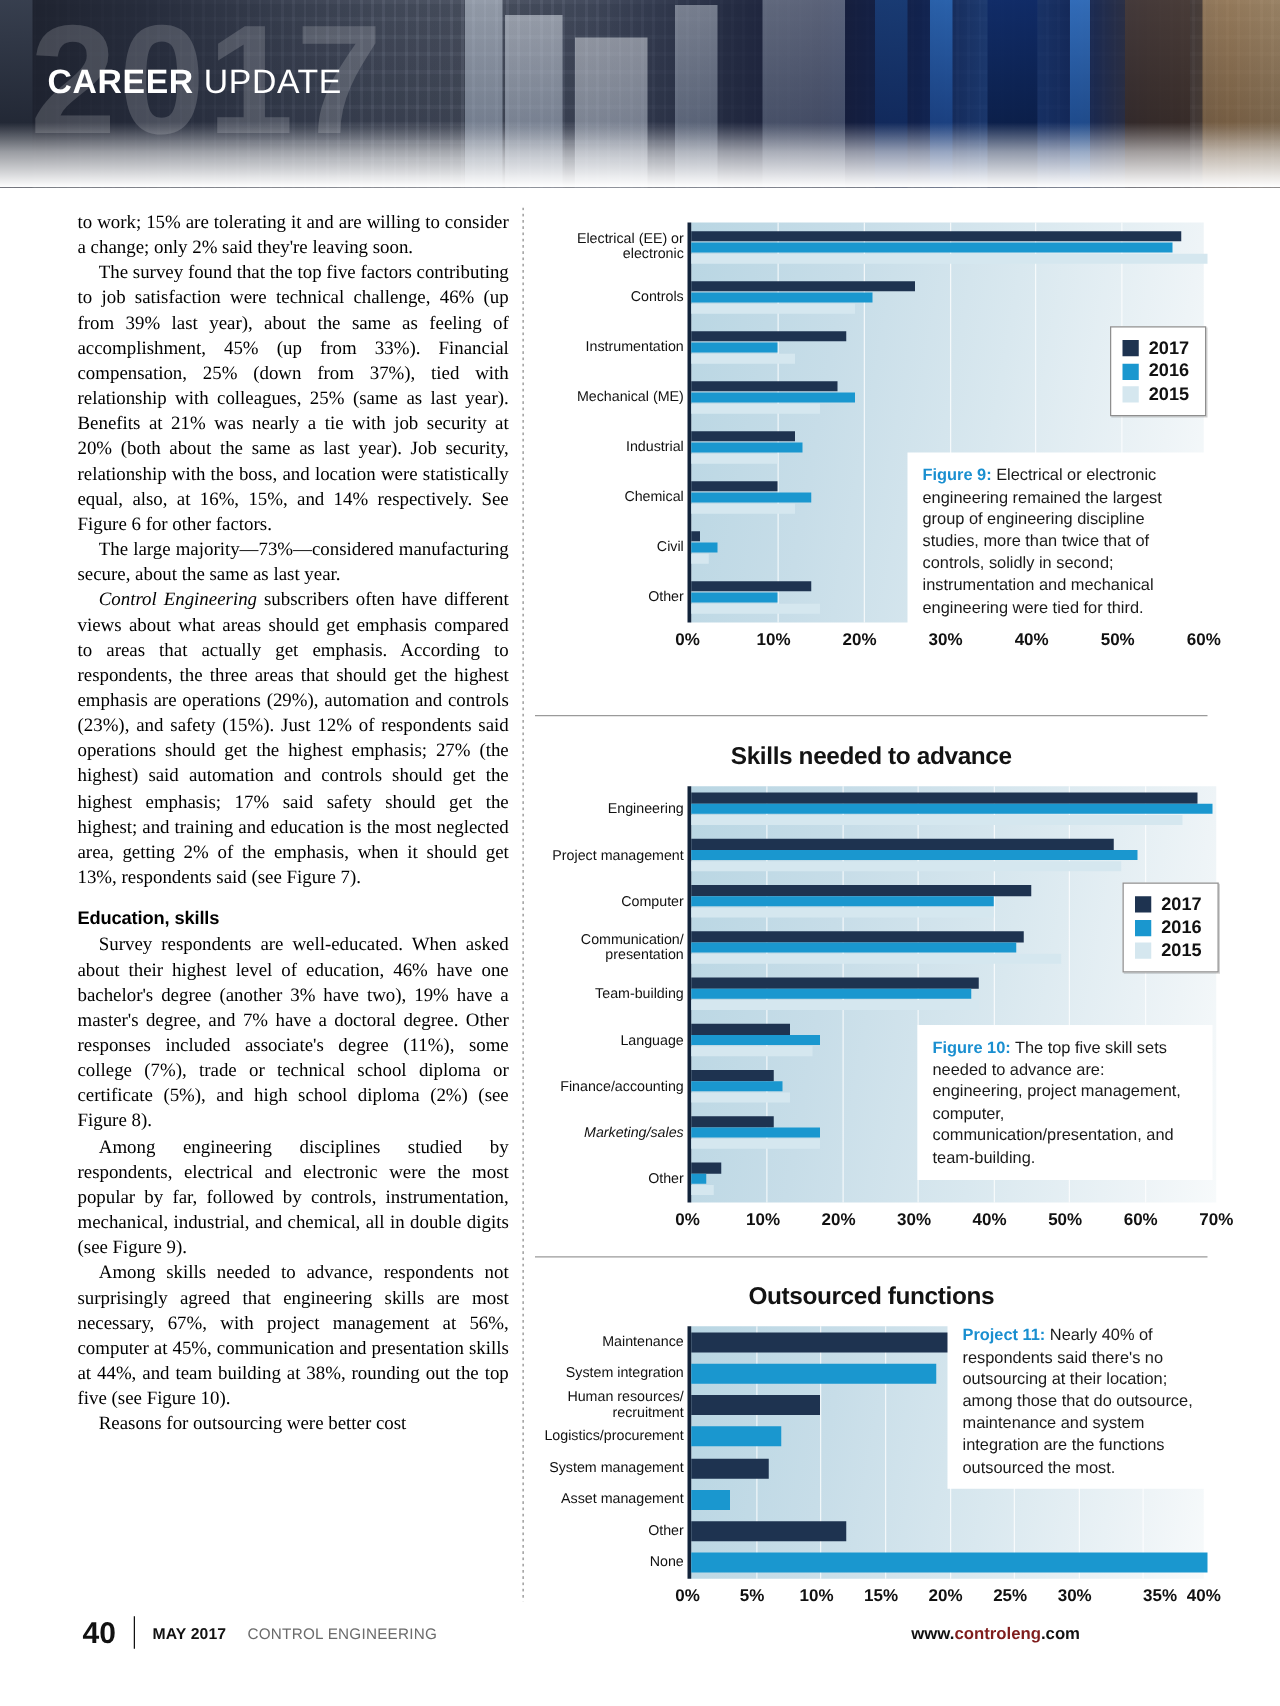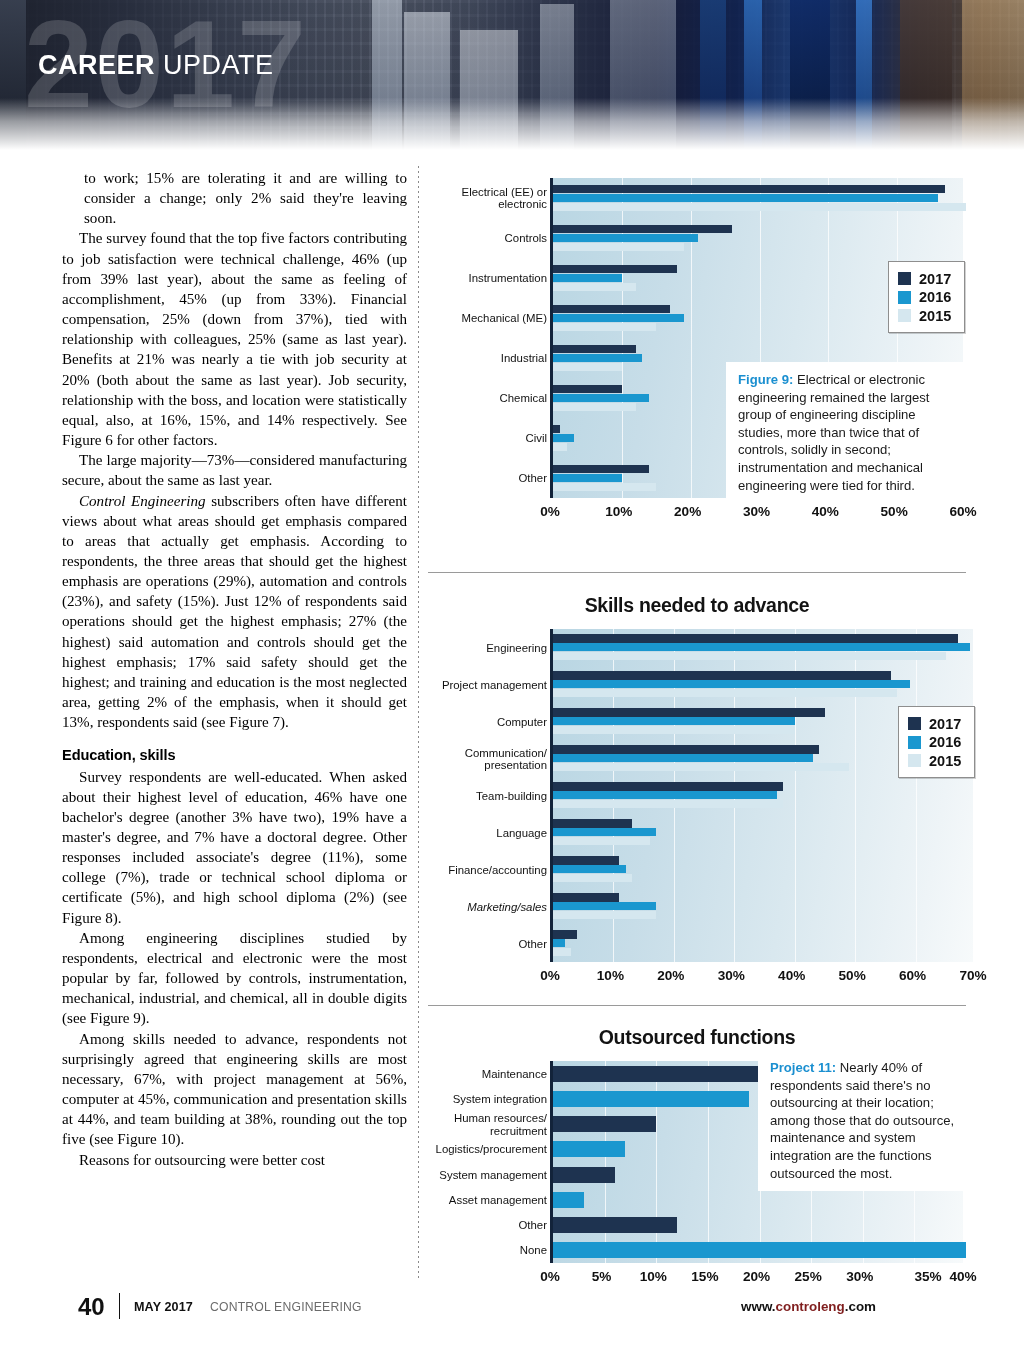--- a/index.html
+++ b/index.html
@@ -85,21 +85,21 @@
   }
 
   
   .textcol {
     position: absolute; left: 62px; top: 168px; width: 345px;
     font-size: 15.1px; line-height: 20.15px; text-align: justify;
     color: #000;
     font-family: "Liberation Serif", serif;
   }
   .textcol p { text-indent: 17px; margin: 0; }
-  .textcol p.noindent { text-indent: 0; margin-left: 22px; }
+  .textcol p.noindent { text-indent: 0; }
   .textcol h3 {
     font-family: "Liberation Sans", sans-serif;
     font-size: 14.6px; font-weight: bold; margin: 13px 0 1px 0;
     text-indent: 0; text-align: left; letter-spacing: -0.1px;
   }
   .textcol i { font-style: italic; }
 
   
   .panel { position: absolute; }
   .panel-rule {
@@ -147,21 +147,21 @@
 
   .figcap {
     position: absolute; background: #fff;
     font-family: "Liberation Sans", sans-serif;
     font-size: 13.1px; line-height: 17.6px; color: #1a1a1a;
     padding: 9px 11px 9px 12px;
   }
   .figcap b { color: #1a8fd0; font-weight: bold; }
 
   
-  .footer { position: absolute; left: 16px; bottom: 0; width: 922px; height: 84px; text-align: right; }
+  .footer { position: absolute; left: 4px; bottom: 0; width: 922px; height: 84px; text-align: right; }
   .foot-page {
     position: absolute; left: 62px; top: 12px;
     font-family: "Liberation Sans", sans-serif;
     font-weight: bold; font-size: 24px; color: #111;
   }
   .foot-bar { position: absolute; left: 103px; top: 12px; width: 1px; height: 26px; background: #111; }
   .foot-issue {
     position: absolute; left: 118px; top: 19px;
     font-family: "Liberation Sans", sans-serif;
     font-weight: bold; font-size: 12.6px; color: #111; letter-spacing: .1px;
@@ -356,20 +356,21 @@
       </div>
     <div class="legend-row">
         <span class="legend-swatch" style="background:#1a97cf"></span>
         <span class="legend-label">2016</span>
       </div>
     <div class="legend-row">
         <span class="legend-swatch" style="background:#d5e7ef"></span>
         <span class="legend-label">2015</span>
       </div>
   </div>
+  <div class="figcap" style="left:306px; top:226px; width:236px;"><b>Figure 10:</b><span> The top five skill sets needed to advance are: engineering, project management, computer, communication/presentation, and team-building.</span></div>
 </div>
 
 <div class="panel-rule" style="top:1005px;"></div>
 <div class="panel" style="left:428px; top:1026px; width:538px;">
   <div class="chart-title">Outsourced functions</div>
   <div class="plot-wrap" id="plot-wrap-2" style="margin-top:12px; height:202px;">
     <div class="plot" id="plot-2" style="width:413px; height:202px;">
         <div class="gridline" style="left: 51.625px;"></div>
         <div class="gridline" style="left: 103.25px;"></div>
         <div class="gridline" style="left: 154.875px;"></div>

